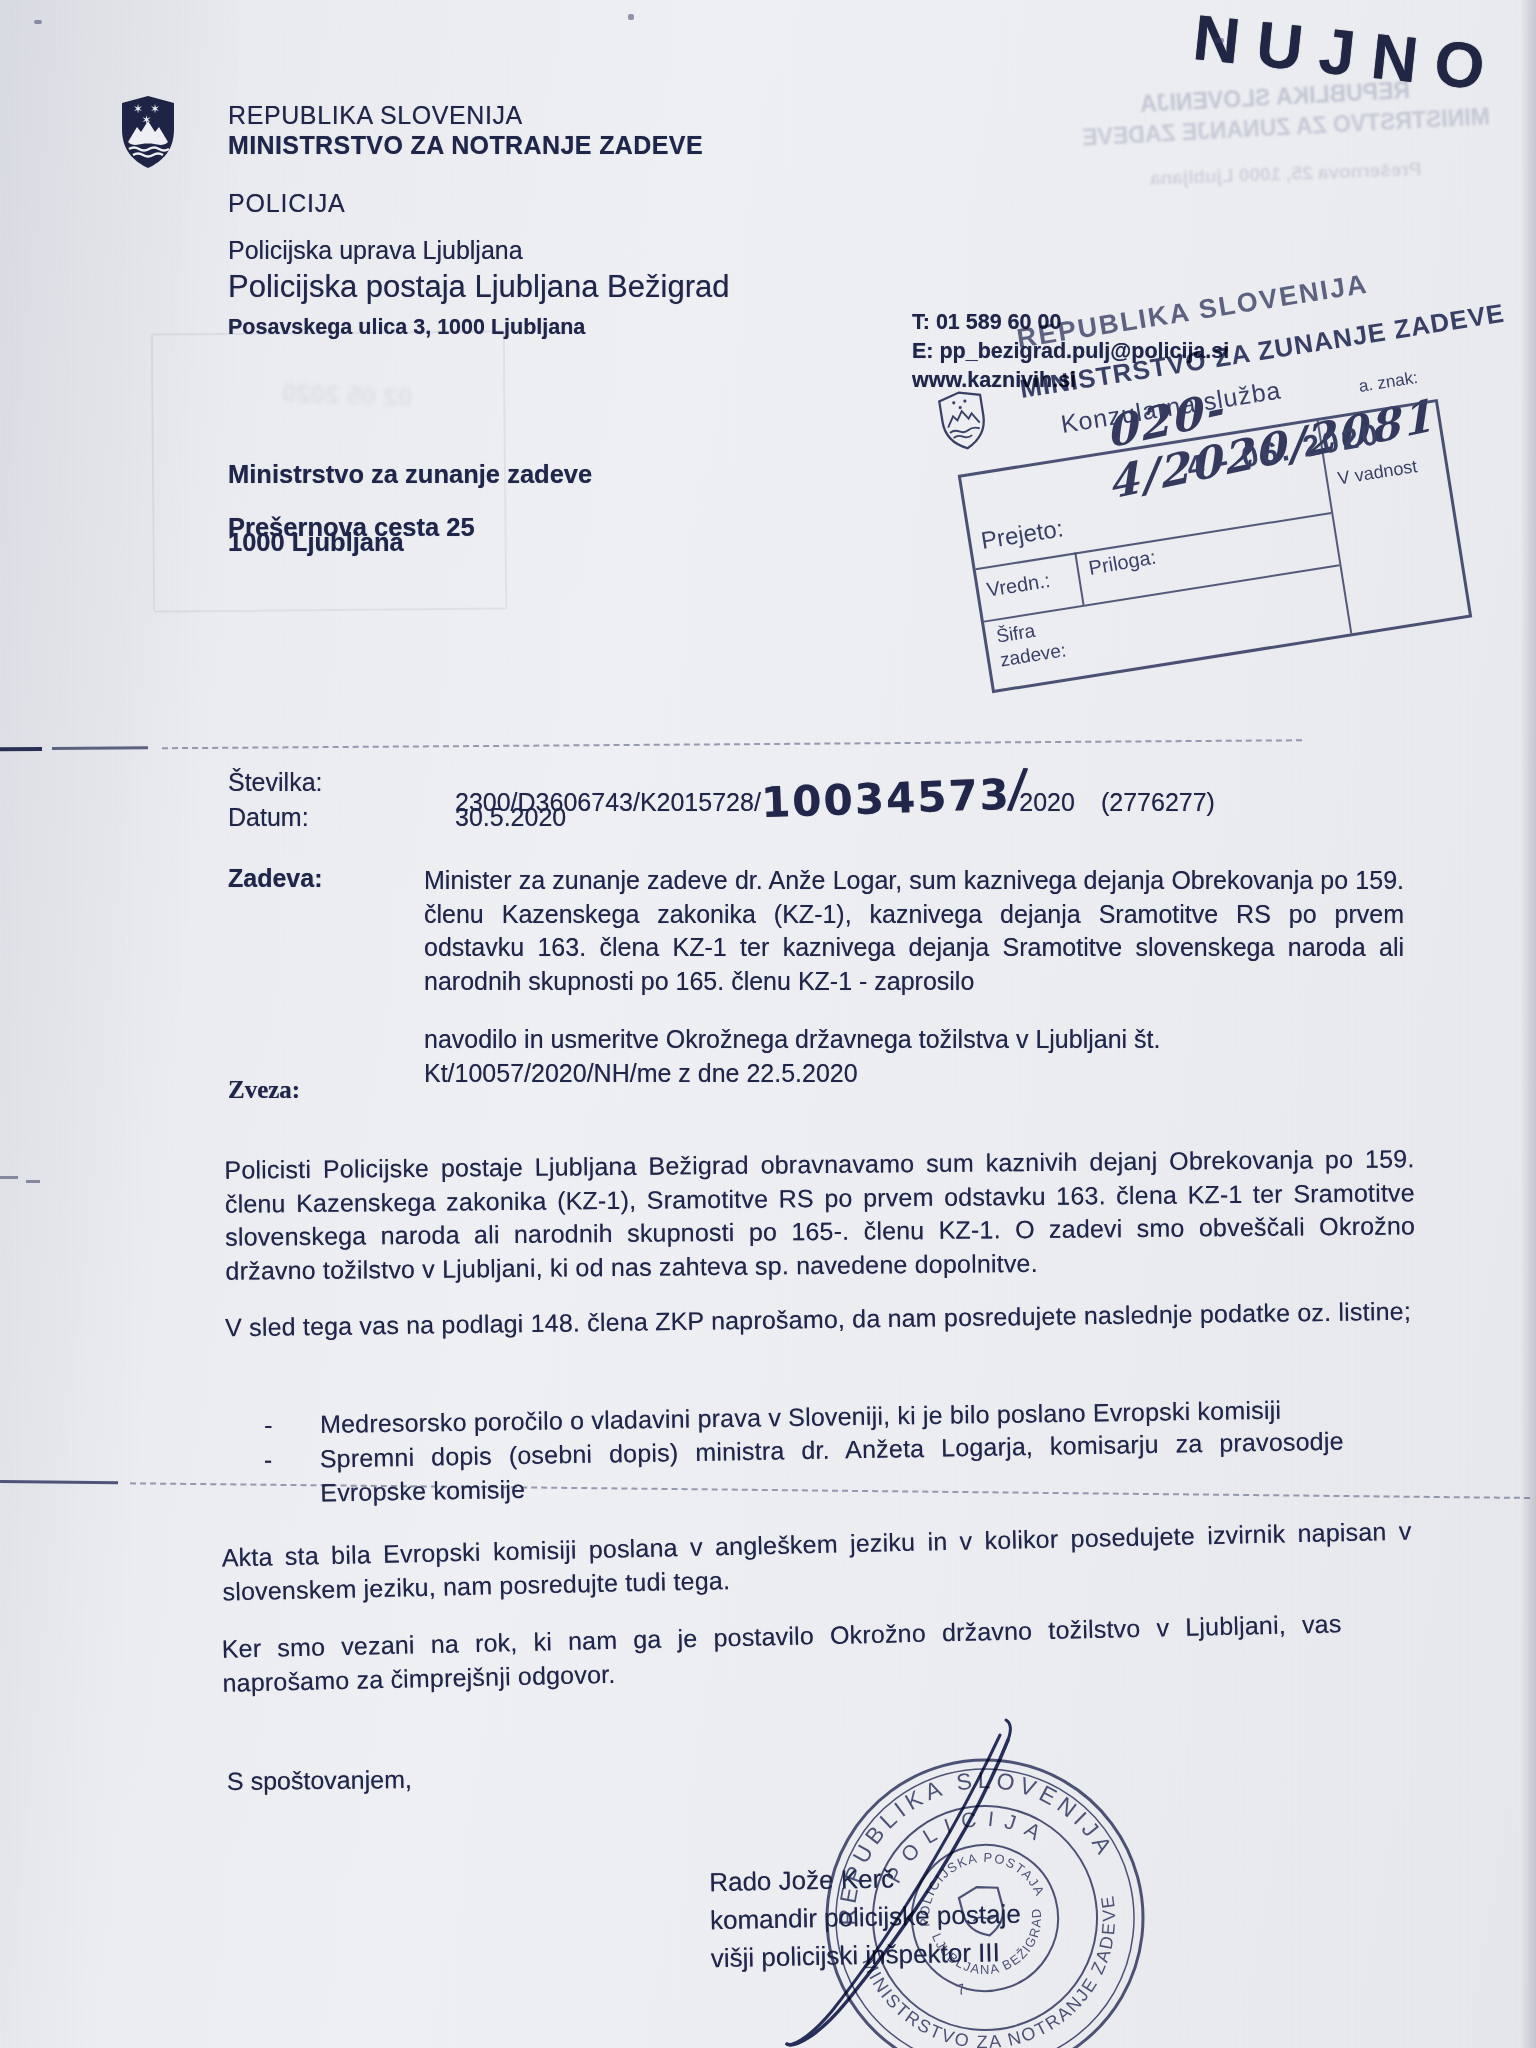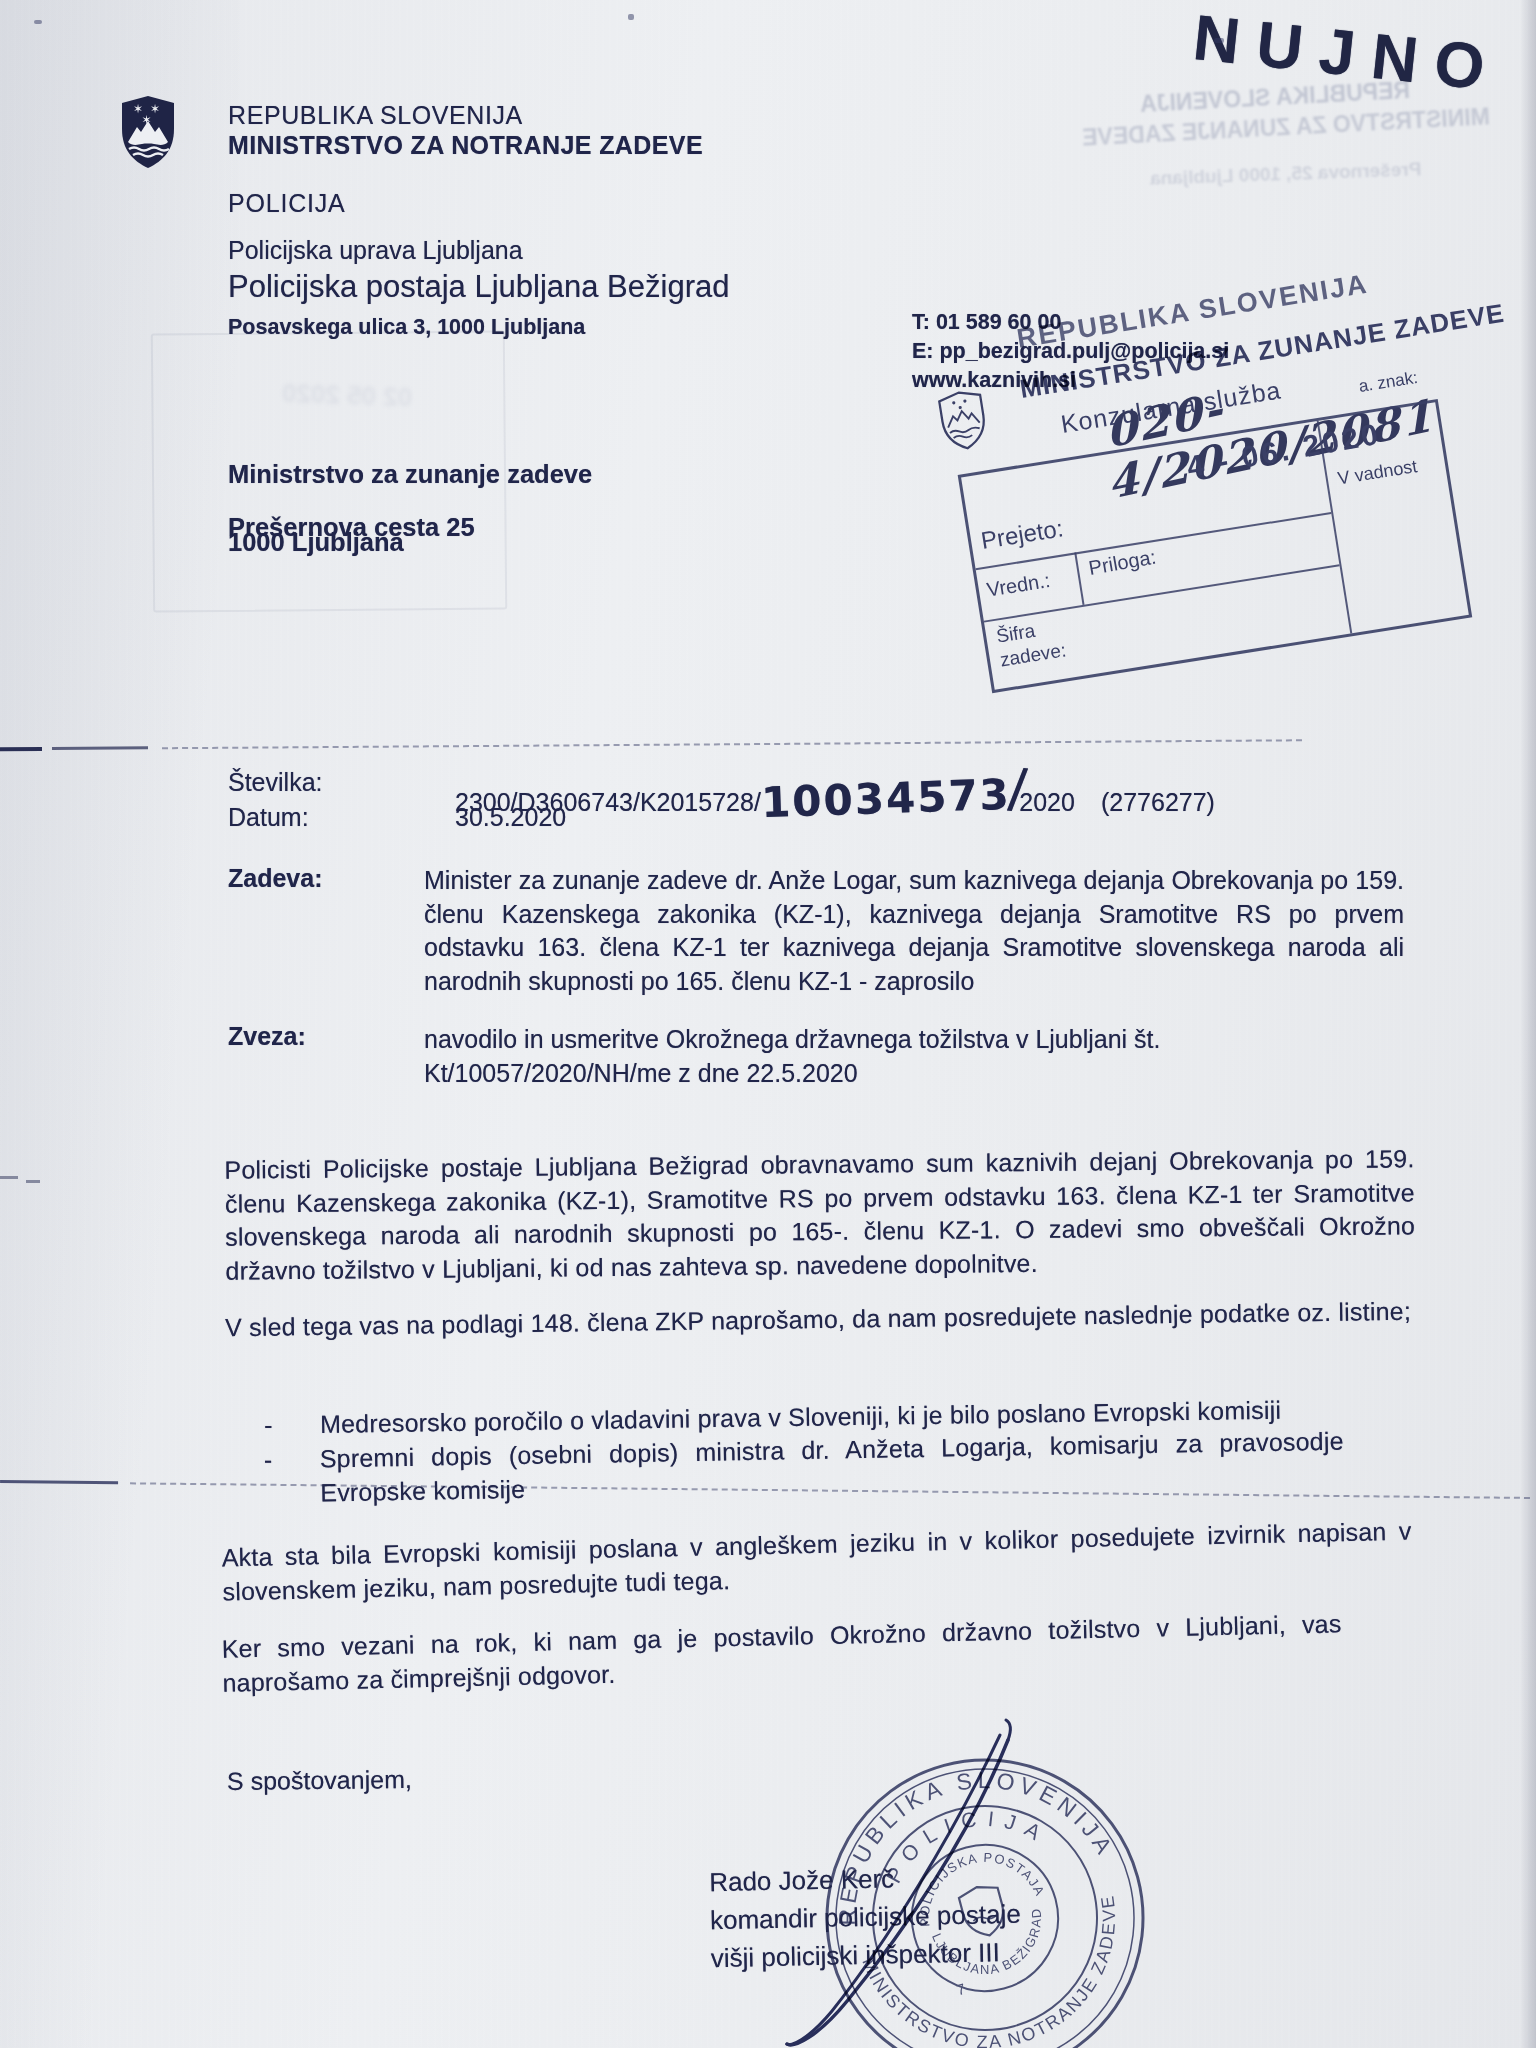--- a/index.html
+++ b/index.html
@@ -82,21 +82,21 @@
   .numrow{left:455px;top:756px;display:flex;align-items:baseline;white-space:nowrap;}
   .numrow .printed{font-size:25px;}
   .hand-num{font-size:42px;font-weight:800;letter-spacing:2px;transform:rotate(-2deg) translateY(2px);
     font-family:"DejaVu Sans",sans-serif;color:#23284e;}
   .hand-slash{font-size:60px;font-weight:500;transform:rotate(6deg);margin:0 -6px 0 -2px;color:#23284e;}
   .paren{margin-left:26px;font-size:25px;}
 
   
   .subj-label{left:228px;top:864px;font-size:25px;font-weight:700;}
   .subj-text{left:424px;top:864px;width:980px;font-size:25px;font-weight:400;line-height:33.5px;}
-  .ref-label{left:228px;top:1022px;font-size:25px;font-weight:700;}
+  .ref-label{left:228px;top:1076px;font-size:25px;font-weight:700;font-family:Liberation Serif, serif;}
   .ref-text{left:424px;top:1022px;width:900px;font-size:25px;line-height:34px;}
 
   
   .p{font-size:25px;line-height:33.5px;letter-spacing:.2px;}
   .p1{left:225px;top:1148px;width:1190px;transform:rotate(-.55deg);}
   .p2{left:225px;top:1303px;width:1190px;transform:rotate(-.8deg);}
   .bullet{display:flex;transform:rotate(-.85deg);}
   .bl1{left:264px;top:1400px;width:1180px;white-space:nowrap;}
   .bl2{left:264px;top:1434px;width:1080px;transform:rotate(-1deg);}
   .bullet .dash{width:56px;flex:none;}

